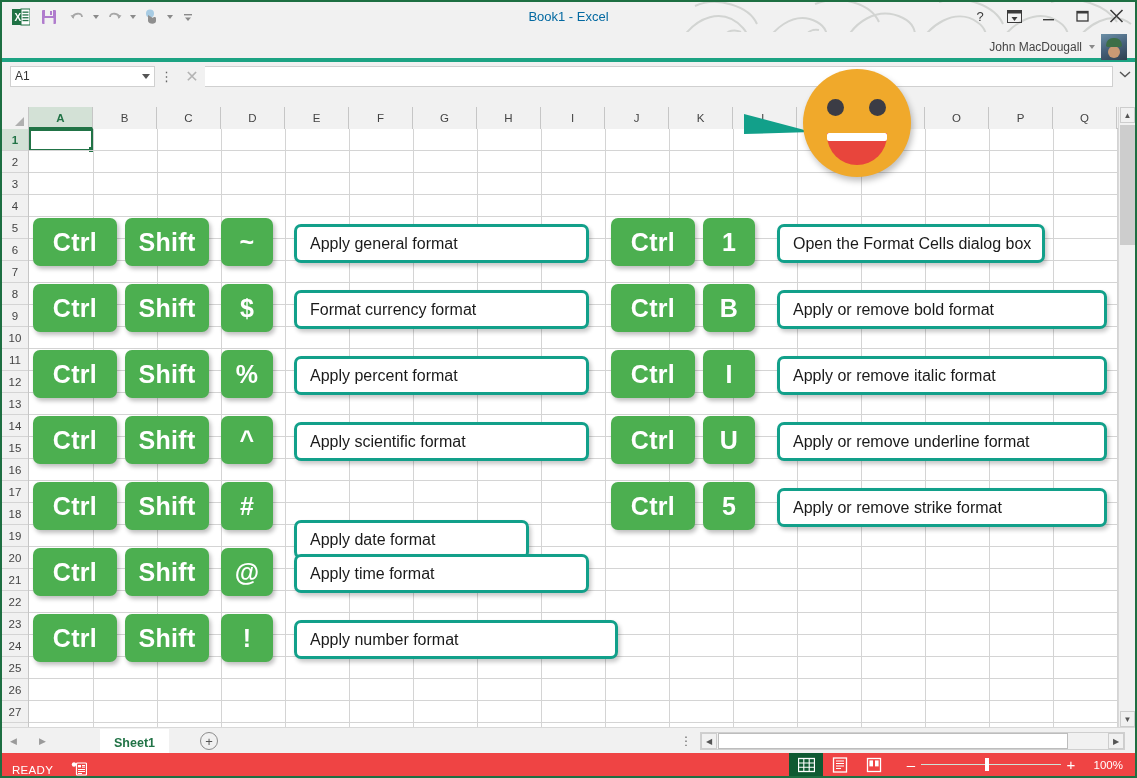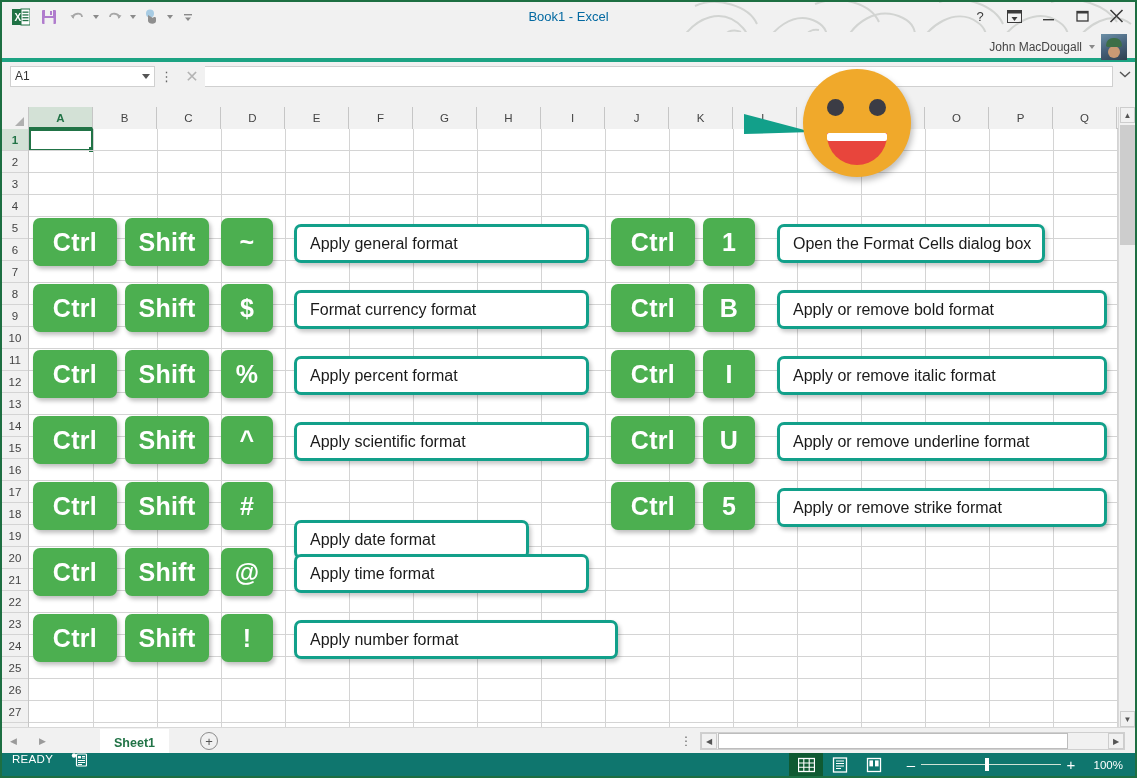--- a/index.html
+++ b/index.html
@@ -106,22 +106,22 @@
   .addsheet{ position:absolute; left:198px; top:4px; width:18px; height:18px; border:1px solid #8c8c8c; border-radius:50%;
     display:flex; align-items:center; justify-content:center; font-size:13px; color:#555;}
   .hs-dots{ position:absolute; left:678px; top:0; height:26px; display:flex;align-items:center; color:#666; font-size:12px;}
   .hscroll{ position:absolute; left:698px; top:4px; width:425px; height:18px; background:#f1f1f1; border:1px solid #cfcfcf;}
   .hs-l,.hs-r{ position:absolute; top:0; width:16px; height:16px; background:#f1f1f1; border:1px solid #cdcdcd;
     display:flex;align-items:center;justify-content:center;font-size:8px;color:#555;}
   .hs-l{left:0;} .hs-r{right:0;}
   .hs-thumb{ position:absolute; left:17px; top:0; width:350px; height:16px; background:#fff; border:1px solid #bdbdbd;}
 
   
-  .statusbar{ position:absolute; left:0; top:751px; width:1133px; height:23px; background:#0f766e; color:#fff;
-    display:flex; align-items:flex-start; font-size:11.5px;}
+  .statusbar{ position:absolute; left:0; top:751px; width:1133px; height:23px; background:#ef4444; color:#fff;
+    display:flex; align-items:flex-end; font-size:11.5px;}
   .sb-ready{ margin-left:10px; letter-spacing:.3px;}
   .sb-icon{ margin-left:18px; width:16px; height:14px; position:relative;}
   .sb-right{ margin-left:auto; display:flex; align-items:center; gap:0;}
   .vbtn{ width:34px; height:23px; display:flex; align-items:center; justify-content:center;}
   .vbtn.active{ background:#0f5a32;}
   .zoomctl{ display:flex; align-items:center; gap:0; margin-left:10px;}
   .zminus,.zplus{ width:20px; text-align:center; font-size:15px; }
   .ztrack{ width:140px; height:1px; background:#cfe3d6; position:relative;}
   .zthumb{ position:absolute; left:64px; top:-6px; width:4px; height:13px; background:#fff;}
   .zlabel{ width:54px; text-align:right; padding-right:12px;}

